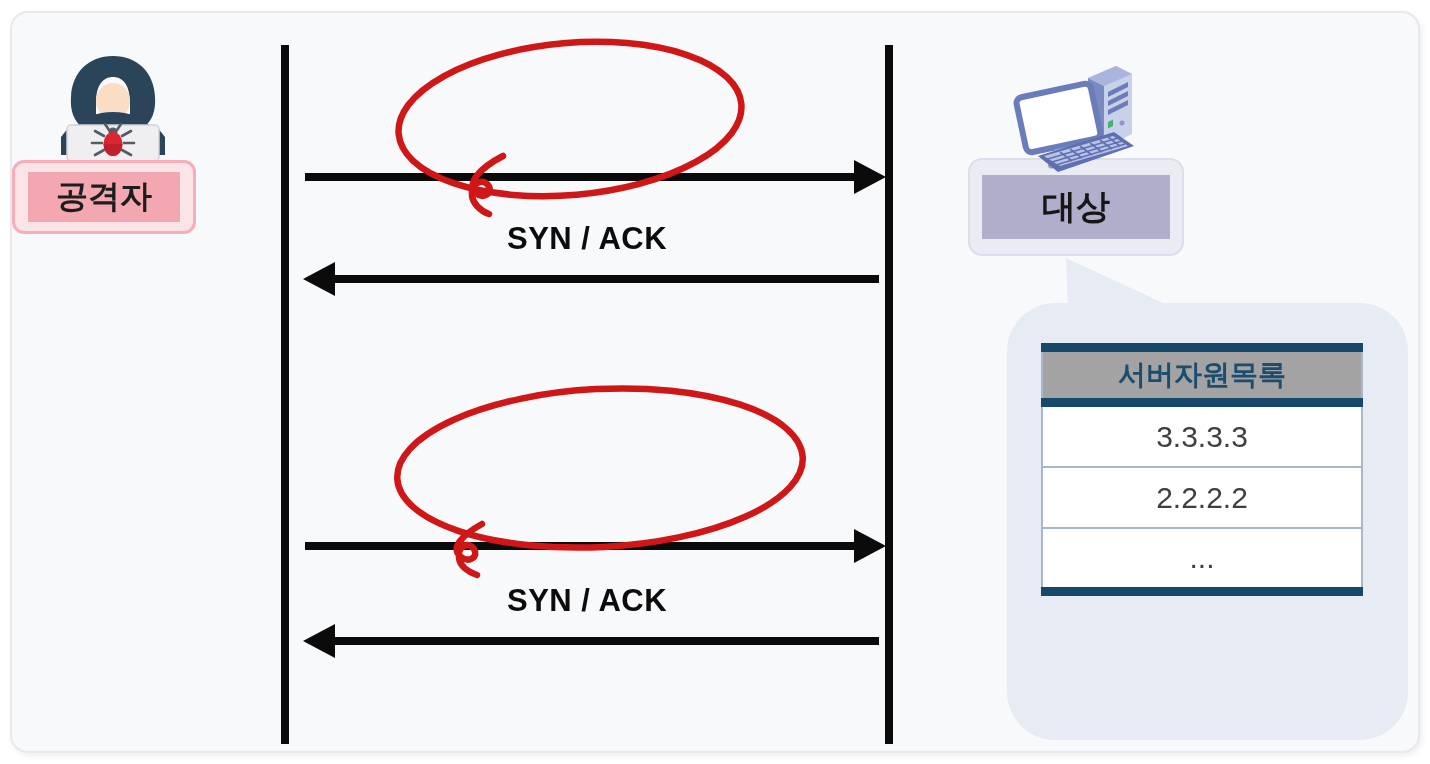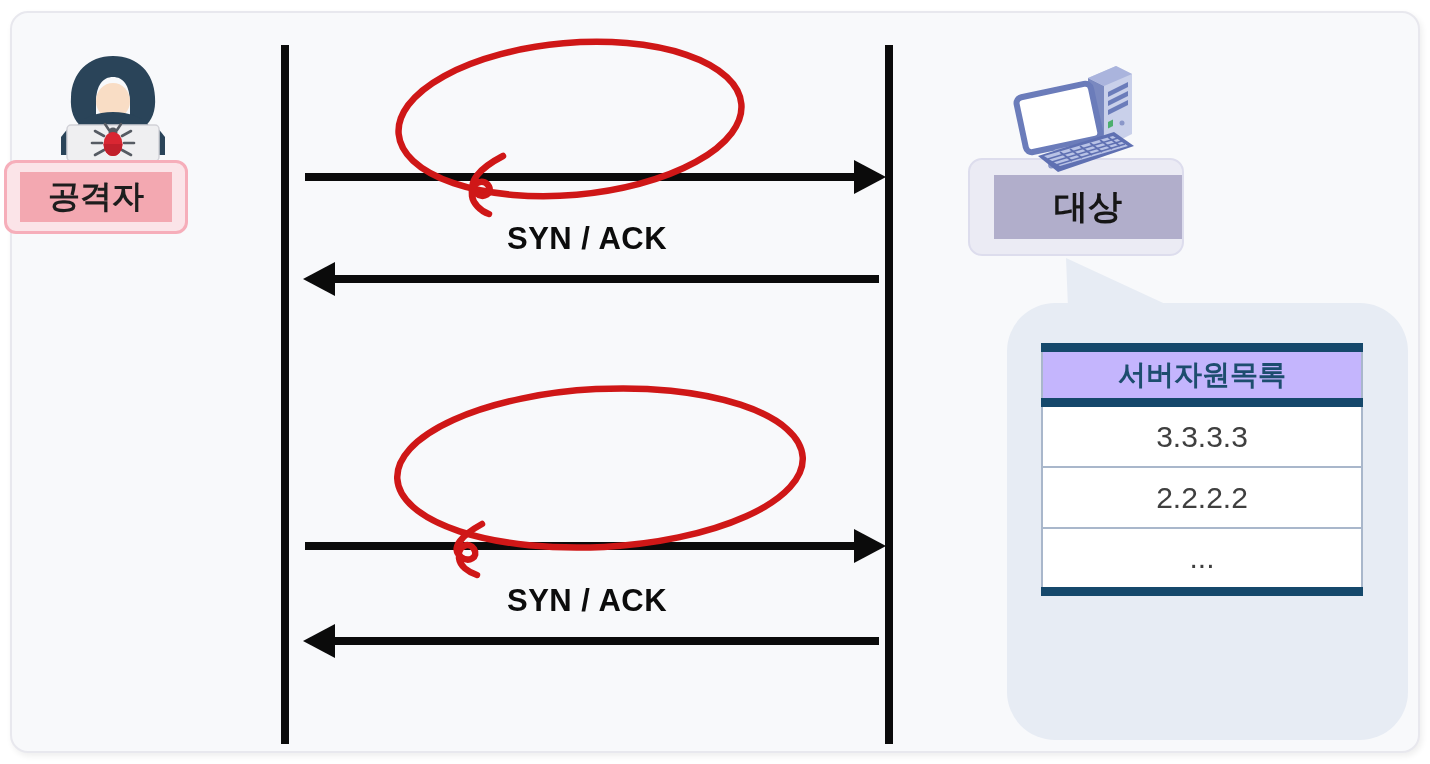--- a/index.html
+++ b/index.html
@@ -6,41 +6,41 @@
     font-family:"Liberation Sans","DejaVu Sans",sans-serif;}
   .stage{position:relative;width:1430px;height:764px;}
   .panel{position:absolute;left:10px;top:11px;width:1406px;height:738px;background:#f8f9fb;
     border:2px solid #e8e8ee;border-radius:18px;box-shadow:2px 3px 6px rgba(0,0,0,.07);}
   .overlay{position:absolute;left:0;top:0;width:1430px;height:764px;z-index:2;}
   .msg{position:absolute;left:287px;width:600px;text-align:center;font-weight:bold;
     font-size:31px;color:#0c0c0c;z-index:3;letter-spacing:.5px;}
   .msg.m1{top:108px;} .msg.m2{top:221px;} .msg.m3{top:471px;} .msg.m4{top:583px;}
 
   
-  .attacker-box{position:absolute;left:4px;top:160px;width:184px;height:74px;z-index:4;
+  .attacker-box{position:absolute;left:12px;top:160px;width:184px;height:74px;z-index:4;
     background:#fbe4e8;border:3px solid #f6aeba;border-radius:12px;box-sizing:border-box;
     display:flex;align-items:center;justify-content:center;}
   .attacker-box .inner{width:152px;height:50px;background:#f3a8b1;display:flex;align-items:center;
     justify-content:center;font-size:32px;font-weight:bold;color:#1d1d1d;}
   
   .target-box{position:absolute;left:968px;top:158px;width:216px;height:98px;z-index:4;
     background:#ebebf4;border:2px solid #dddded;border-radius:14px;box-sizing:border-box;
-    display:flex;align-items:center;justify-content:flex-end;}
+    display:flex;align-items:center;justify-content:center;}
   .target-box .inner{width:188px;height:64px;background:#b1aecb;display:flex;align-items:center;
     justify-content:center;font-size:34px;font-weight:bold;color:#161616;}
 
   .icon-attacker{position:absolute;left:58px;top:53px;z-index:3;}
   .icon-computer{position:absolute;left:1008px;top:60px;z-index:6;}
 
   
   .bubble{position:absolute;left:1007px;top:303px;width:401px;height:437px;background:#e7ecf4;
     border-radius:48px;z-index:3;}
   .res-table{position:absolute;left:1041px;top:343px;width:322px;z-index:5;}
   .tbar{height:9px;background:#15486b;}
-  .thead{height:46px;background:#c4b5fd;border-left:2px solid #a9b7cb;border-right:2px solid #a9b7cb;
+  .thead{height:46px;background:#a3a3a3;border-left:2px solid #a9b7cb;border-right:2px solid #a9b7cb;
     box-sizing:border-box;display:flex;align-items:center;justify-content:center;
     font-size:28px;font-weight:bold;color:#1d4d6e;}
   .trow{height:61px;background:#ffffff;border-left:2px solid #a9b7cb;border-right:2px solid #a9b7cb;
     border-bottom:2px solid #a9b7cb;box-sizing:border-box;display:flex;align-items:center;
     justify-content:center;font-size:30px;color:#3f3f3f;}
   .trow.last{border-bottom:none;height:58px;}
 </style>
 </head>
 <body>
 

